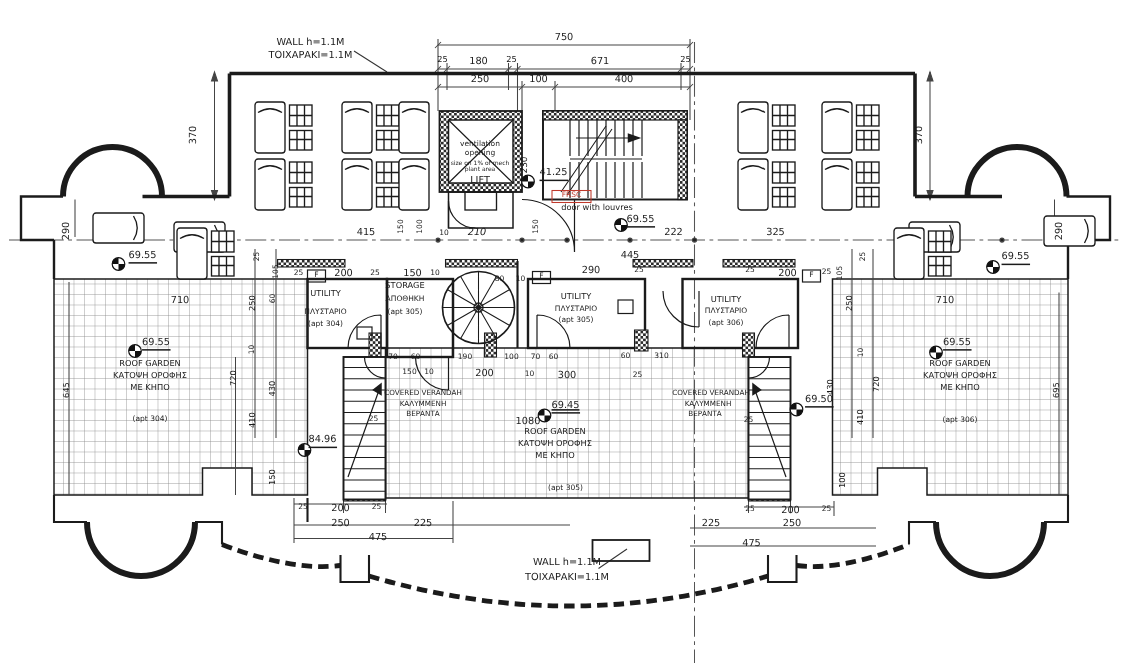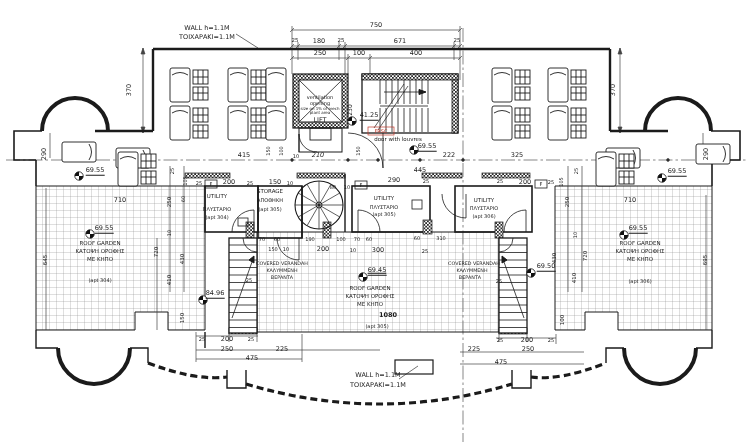--- a/index.html
+++ b/index.html
@@ -308,21 +308,21 @@
       <span class="lbl" style="left: 100px; top: 252px; font-size: 5.5px; transform: translate(-50%, -50%);">ΚΑΤΟΨΗ ΟΡΟΦΗΣ</span>
       <span class="lbl" style="left: 100px; top: 260px; font-size: 5.5px; transform: translate(-50%, -50%);">ΜΕ ΚΗΠΟ</span>
       <span class="lbl" style="left: 100px; top: 280px; font-size: 5px; transform: translate(-50%, -50%);">(apt 304)</span>
       <span class="lbl" style="left: 630px; top: 200px; transform: translate(-50%, -50%);">710</span>
       <span class="lbl u" style="left: 638px; top: 229px; transform: translate(-50%, -50%);">69.55</span>
       <span class="lbl" style="left: 640px; top: 244px; font-size: 5.5px; transform: translate(-50%, -50%);">ROOF GARDEN</span>
       <span class="lbl" style="left: 640px; top: 252px; font-size: 5.5px; transform: translate(-50%, -50%);">ΚΑΤΟΨΗ ΟΡΟΦΗΣ</span>
       <span class="lbl" style="left: 640px; top: 260px; font-size: 5.5px; transform: translate(-50%, -50%);">ΜΕ ΚΗΠΟ</span>
       <span class="lbl" style="left: 640px; top: 281px; font-size: 5px; transform: translate(-50%, -50%);">(apt 306)</span>
       <span class="lbl u" style="left: 377px; top: 271px; transform: translate(-50%, -50%); text-decoration: underline;">69.45</span>
-      <span class="lbl" style="left: 388px; top: 281px; font-weight: bold; transform: translate(-50%, -50%); margin-top: 34px;">1080</span>
+      <span class="lbl" style="left: 352px; top: 281px; font-weight: normal; transform: translate(-50%, -50%);">1080</span>
       <span class="lbl" style="left: 370px; top: 289px; font-size: 5.5px; transform: translate(-50%, -50%);">ROOF GARDEN</span>
       <span class="lbl" style="left: 370px; top: 297px; font-size: 5.5px; transform: translate(-50%, -50%);">ΚΑΤΟΨΗ ΟΡΟΦΗΣ</span>
       <span class="lbl" style="left: 370px; top: 305px; font-size: 5.5px; transform: translate(-50%, -50%);">ΜΕ ΚΗΠΟ</span>
       <span class="lbl" style="left: 377px; top: 326px; font-size: 5px; transform: translate(-50%, -50%);">(apt 305)</span>
       <span class="lbl u" style="left: 95px; top: 171px; transform: translate(-50%, -50%);">69.55</span>
       <span class="lbl u" style="left: 677px; top: 172px; transform: translate(-50%, -50%);">69.55</span>
       <span class="lbl u" style="left: 215px; top: 294px; transform: translate(-50%, -50%);">84.96</span>
       <span class="lbl u" style="left: 546px; top: 267px; transform: translate(-50%, -50%);">69.50</span>
       <span class="lbl" style="left: 282px; top: 264px; font-size: 4.8px; transform: translate(-50%, -50%);">COVERED VERANDAH</span>
       <span class="lbl" style="left: 282px; top: 271px; font-size: 4.8px; transform: translate(-50%, -50%);">ΚΑΛΥΜΜΕΝΗ</span>

